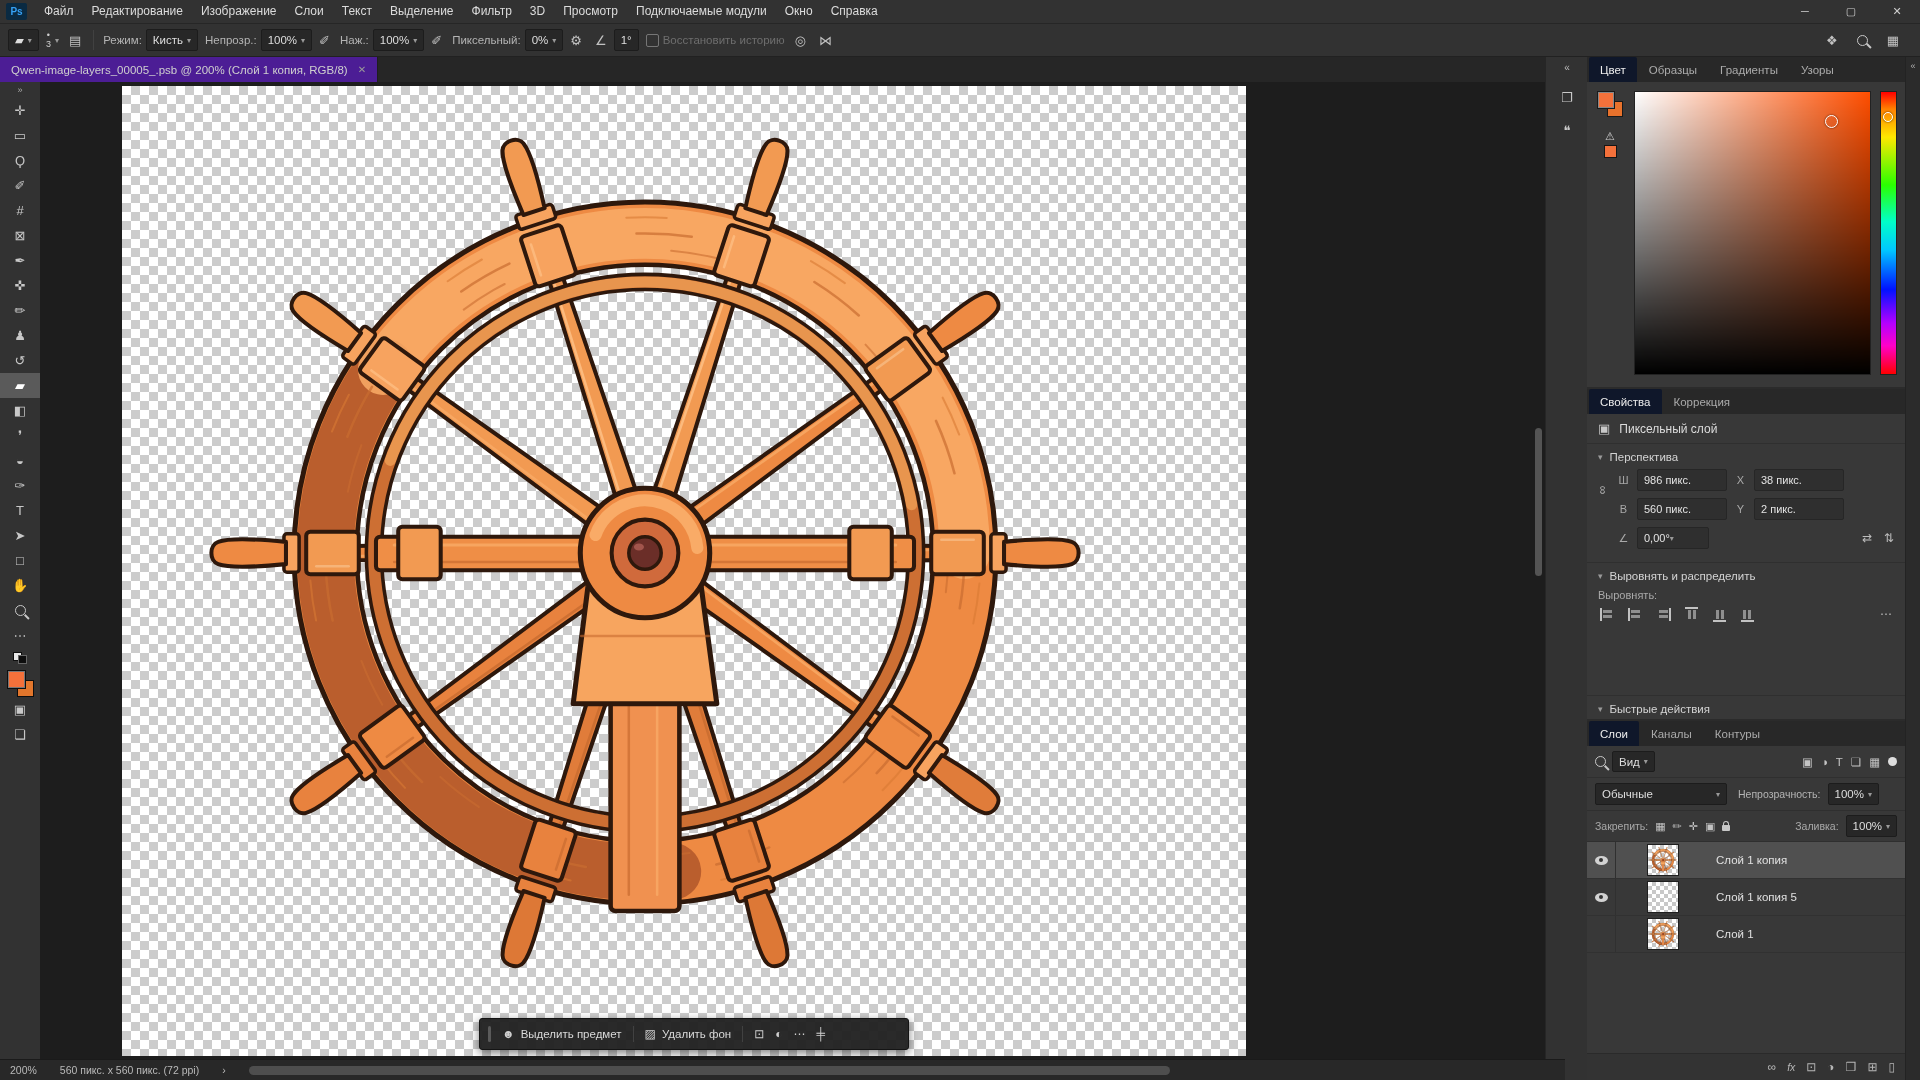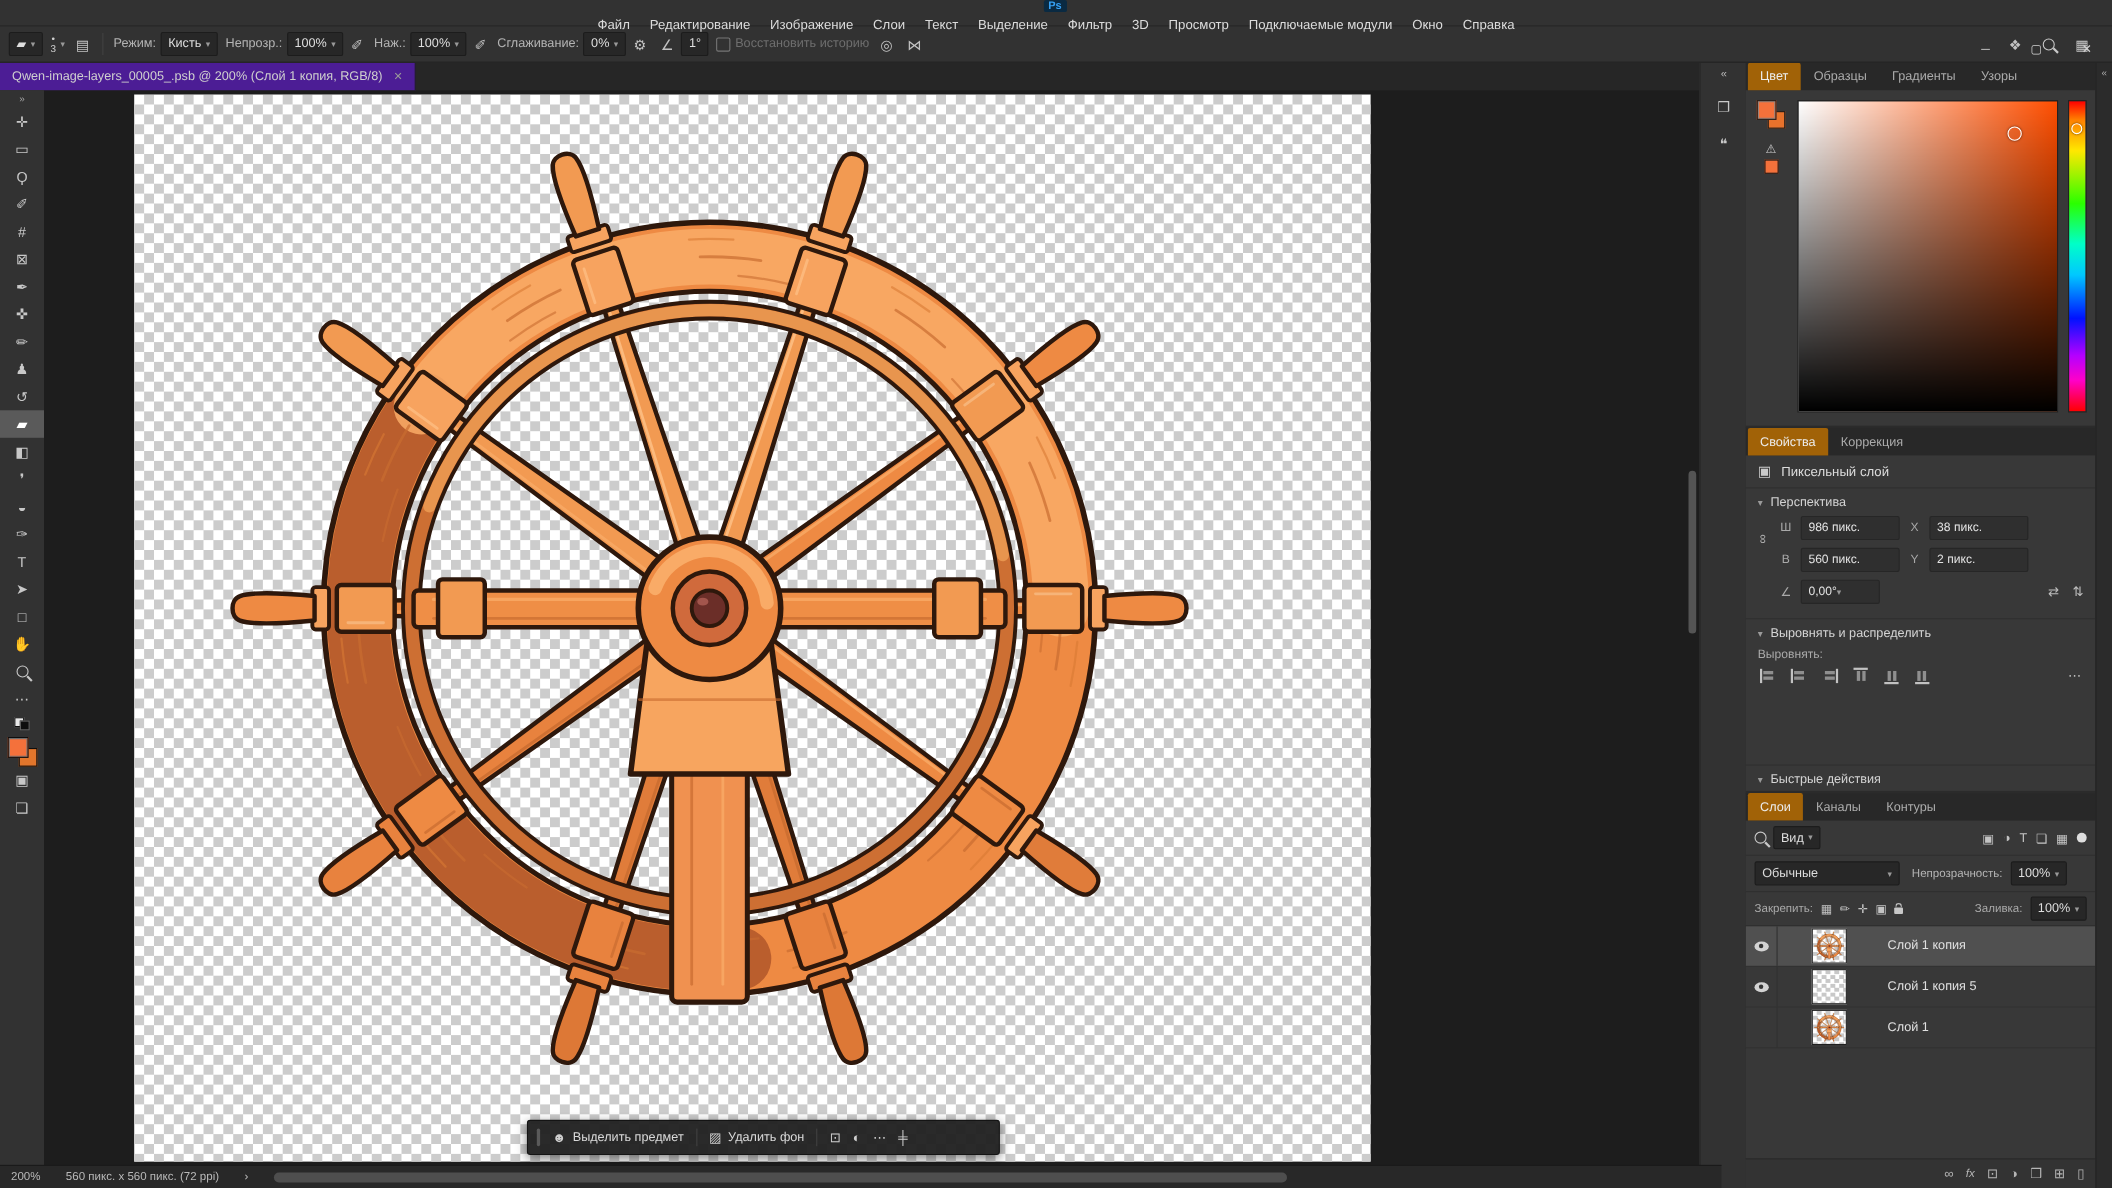--- a/index.html
+++ b/index.html
@@ -1,19 +1,19 @@
 <!DOCTYPE html>
 <html><head>
 <meta charset="utf-8">
 <style>
   html,body{margin:0;padding:0;background:#111;}
   #app{position:relative;width:1920px;height:1080px;background:#323232;overflow:hidden;
        font-family:"Liberation Sans",sans-serif;color:#d6d6d6;font-size:12px;-webkit-font-smoothing:antialiased;}
   
-  .menubar{position:absolute;top:0;left:0;right:0;height:23px;display:flex;align-items:center;background:#323232;border-bottom:1px solid #262626;z-index:30;flex-direction:column;}
+  .menubar{position:absolute;top:0;left:0;right:0;height:23px;display:flex;align-items:center;background:#323232;border-bottom:1px solid #262626;z-index:30;}
   .ps-logo{width:21px;height:17px;margin:0 8px 0 6px;background:#0a2a42;color:#35a0f4;font-size:10px;font-weight:bold;display:flex;align-items:center;justify-content:center;border-radius:2px;}
   .menu-items{display:flex;}
   .menu-item{padding:0 9px;line-height:23px;font-size:12px;color:#dcdcdc;cursor:default;}
   .win-controls{margin-left:auto;display:flex;}
   .win-btn{width:46px;text-align:center;line-height:23px;font-size:11px;color:#cfcfcf;}
   
   .optionsbar{position:absolute;top:24px;left:0;right:0;height:32px;background:#323232;border-bottom:1px solid #212121;display:flex;align-items:center;padding:0 8px;gap:7px;z-index:29;}
   .ob-group{display:flex;align-items:center;gap:4px;}
   .ob-label{color:#b4b4b4;font-size:11.5px;white-space:nowrap;}
   .field{display:inline-flex;align-items:center;gap:4px;background:#272727;border:1px solid #1c1c1c;border-radius:2px;height:20px;padding:0 6px;color:#dedede;font-size:11.5px;white-space:nowrap;}
@@ -61,21 +61,21 @@
   .cdock{position:absolute;top:57px;left:1545px;width:42px;bottom:0;background:#323232;border-left:1px solid #262626;display:flex;flex-direction:column;align-items:center;z-index:20;}
   .cdock-collapse{height:18px;line-height:18px;font-size:10px;color:#b9b9b9;margin-top:2px;}
   .cdock-icon{width:26px;height:26px;margin-top:7px;display:flex;align-items:center;justify-content:center;color:#c9c9c9;font-size:13px;}
   
   .dock{position:absolute;top:57px;left:1587px;width:333px;bottom:0;background:#2b2b2b;display:flex;z-index:20;}
   .dock-main{width:319px;display:flex;flex-direction:column;}
   .dock-gutter{width:14px;background:#2b2b2b;border-left:1px solid #232323;text-align:center;color:#b0b0b0;font-size:9px;padding-top:4px;}
   .panel{display:flex;flex-direction:column;background:#383838;margin-bottom:2px;}
   .panel-tabs{height:25px;background:#282828;display:flex;align-items:stretch;padding-left:2px;gap:1px;flex:none;}
   .ptab{padding:0 11px;display:flex;align-items:center;font-size:11.5px;color:#ababab;white-space:nowrap;}
-  .ptab.active{background:#a16207;color:#ececec;border-radius:2px 2px 0 0;}
+  .ptab.active{background:#0f172a;color:#ececec;border-radius:2px 2px 0 0;}
   
   .color-panel{height:330px;}
   .color-body{flex:1;display:flex;padding:9px 8px 12px 8px;gap:9px;}
   .color-left{width:30px;display:flex;flex-direction:column;align-items:center;}
   .cp-swatches{position:relative;width:26px;height:26px;}
   .cp-swatches .fg{position:absolute;left:0;top:0;width:16px;height:16px;background:#f4713b;border:1px solid #1a1a1a;box-shadow:0 0 0 1px #888 inset;}
   .cp-swatches .bg{position:absolute;right:0;bottom:0;width:14px;height:14px;background:#e8722c;border:1px solid #1a1a1a;}
   .cp-warning{margin-top:14px;display:flex;flex-direction:column;align-items:center;gap:3px;}
   .cp-warning .tri{color:#cfcfcf;font-size:11px;line-height:1;}
   .cp-warning .chip{width:11px;height:11px;background:#f4713b;border:1px solid #161616;}
@@ -349,21 +349,21 @@
     </span>
     <span class="ob-group">
       <span class="ob-label">Наж.:</span>
       <span class="field">
         <span>100%</span>
           <span class="chev">▾</span>
       </span>
       <span class="ob-icon">✐</span>
     </span>
     <span class="ob-group">
-      <span class="ob-label">Сглаживание:</span>
+      <span class="ob-label">Пиксельный:</span>
       <span class="field">
         <span>0%</span>
           <span class="chev">▾</span>
       </span>
       <span class="ob-icon">⚙</span>
     </span>
     <span class="ob-group">
       <span class="ob-icon">∠</span>
       <span class="field">1°</span>
     </span>

